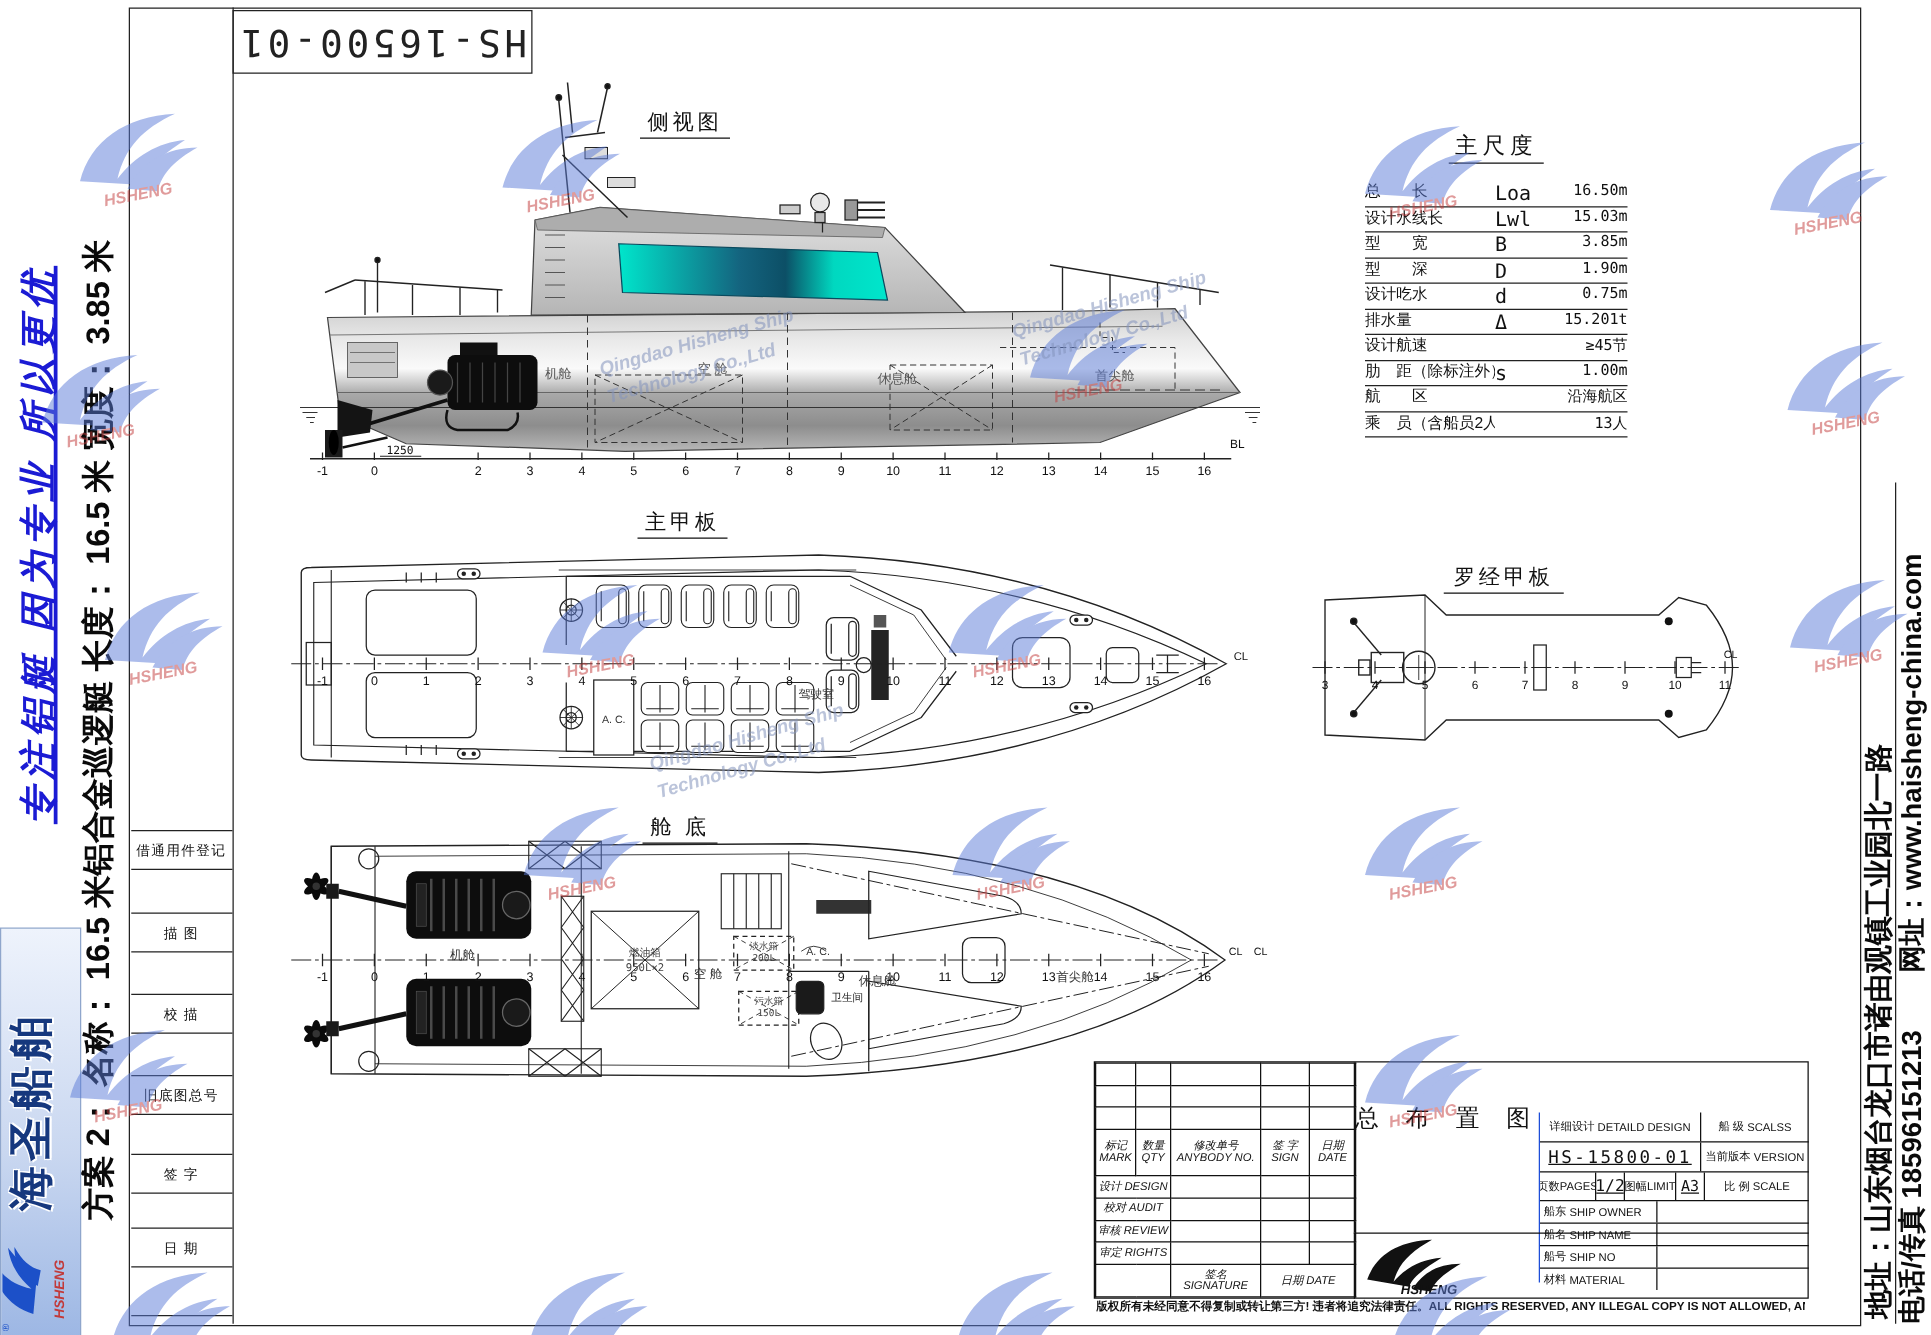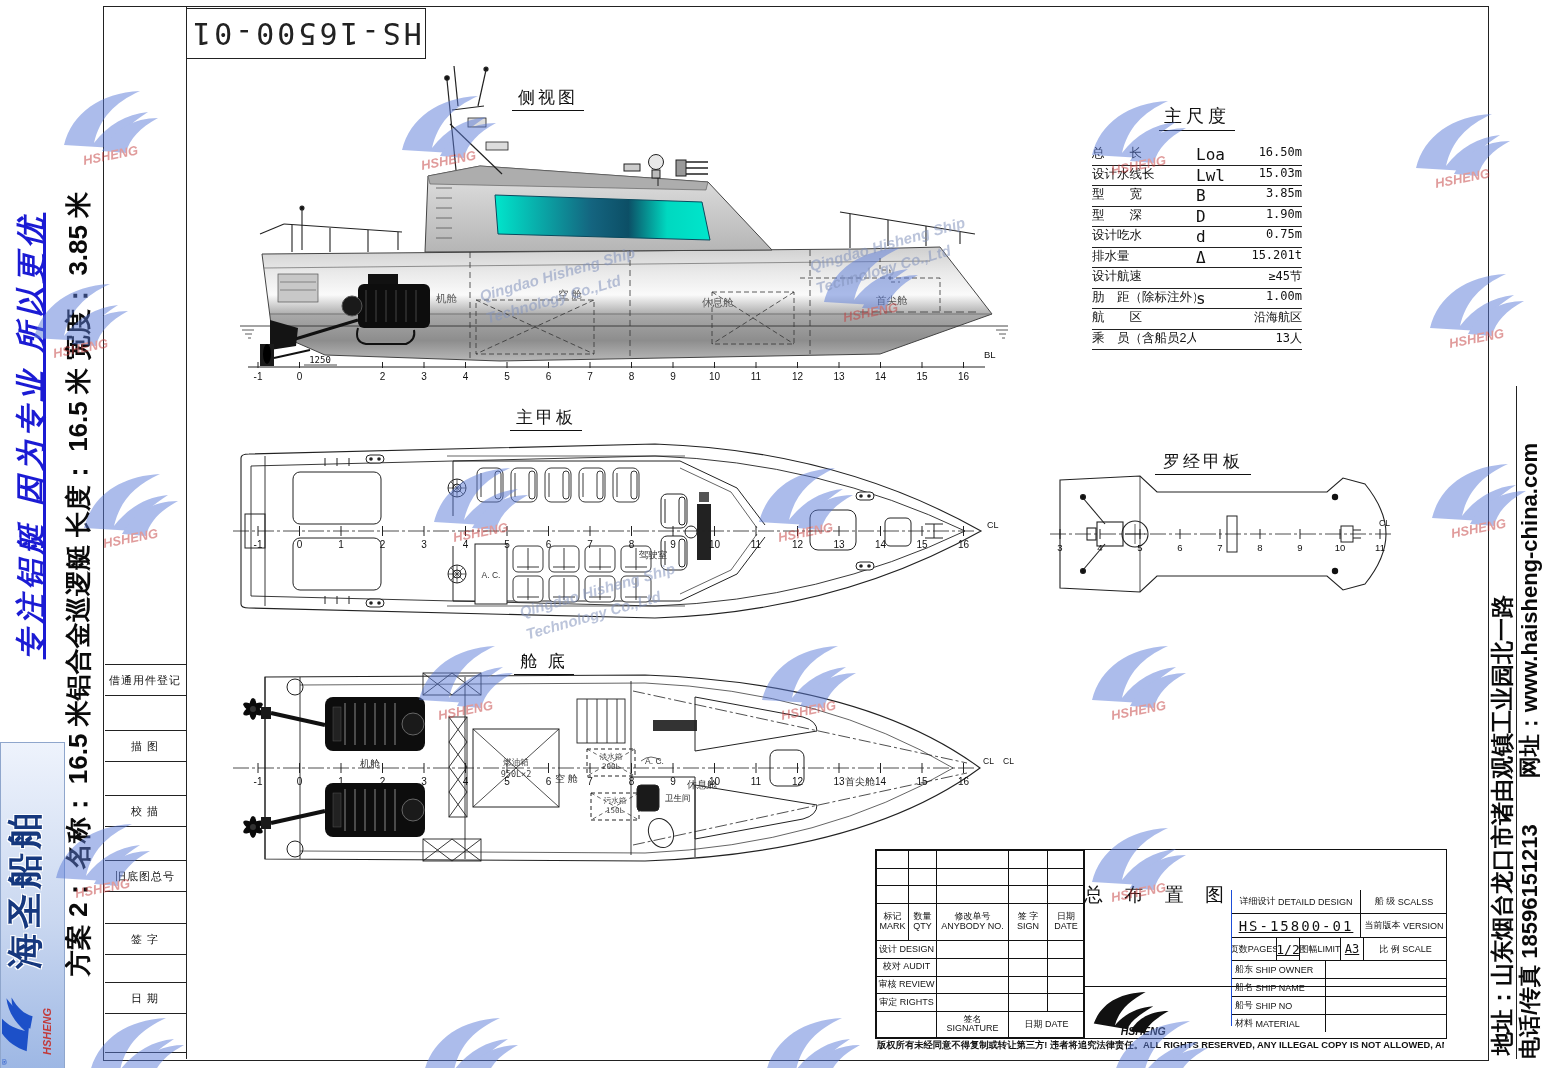--- a/index.html
+++ b/index.html
@@ -42,21 +42,21 @@
   .dim-name{flex:1;white-space:nowrap;overflow:hidden;}
   .dim-sym{width:42px;font-family:"DejaVu Sans Mono",monospace;font-size:16px;}
   .dim-val{width:64px;text-align:right;font-family:"DejaVu Sans Mono",monospace;font-size:12px;white-space:nowrap;}
   
   .framecol{position:absolute;left:104.5px;top:664px;width:81px;display:flex;flex-direction:column;}
   .fr-label{height:30px;border-top:1.2px solid #222;border-bottom:1.2px solid #222;
             display:flex;align-items:center;justify-content:center;font-size:11px;letter-spacing:1px;white-space:nowrap;}
   .fr-tail{height:18px;border-top:1.2px solid #222;}
   
   .tb{position:absolute;left:875px;top:849px;width:570px;height:188px;border:1.6px solid #111;font-size:9px;}
-  .tb table{border-collapse:collapse;table-layout:fixed;}
+  .tb table{border-collapse:collapse;table-layout:fixed;font-style:italic;}
   .tb td{border:1px solid #111;text-align:center;vertical-align:middle;padding:0;overflow:hidden;
          font-size:9px;line-height:1.1;}
   .tb-rev{position:absolute;left:0;top:0;width:208px;height:100%;}
   .tb-mid{position:absolute;left:207px;top:0;width:148px;height:136px;border-left:1px solid #111;}
   .tb-prod{height:45px;border-bottom:1px solid #111;display:flex;align-items:center;justify-content:center;
            font-size:15px;}
   .tb-dwg{height:90px;display:flex;align-items:center;justify-content:center;font-size:19px;letter-spacing:8px;}
   .tb-right{position:absolute;left:355px;top:0;width:215px;height:136px;border-left:1px solid #1d4ed8;margin-top:40px;}
   .tbr-row{display:flex;border-bottom:1px solid #111;align-items:stretch;}
   .tbr-row>div{border-right:1px solid #111;display:flex;align-items:center;justify-content:center;

